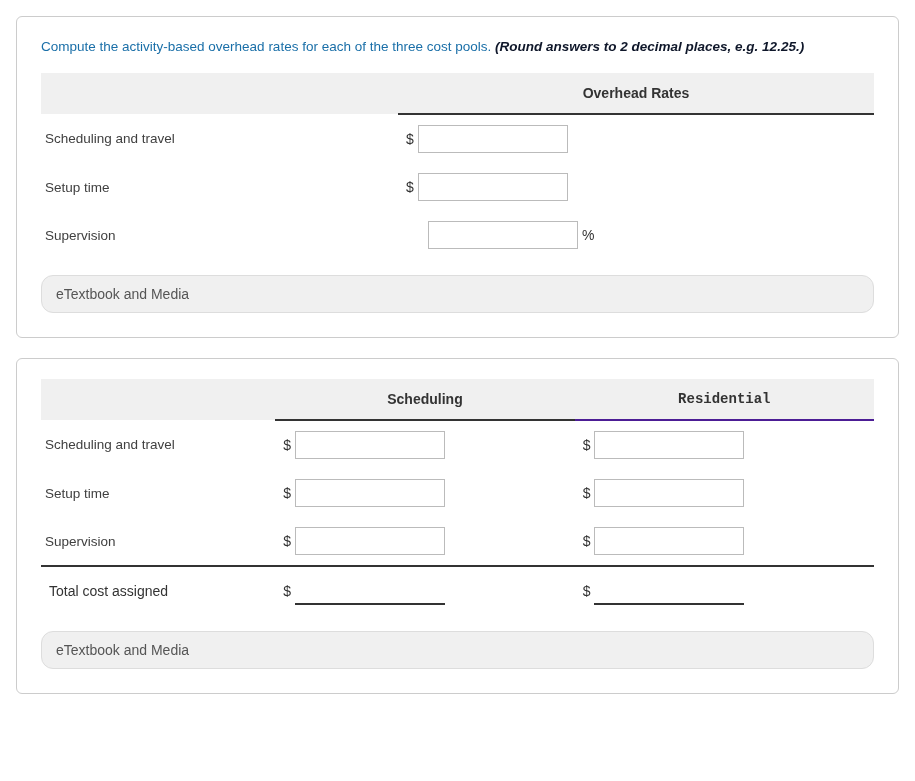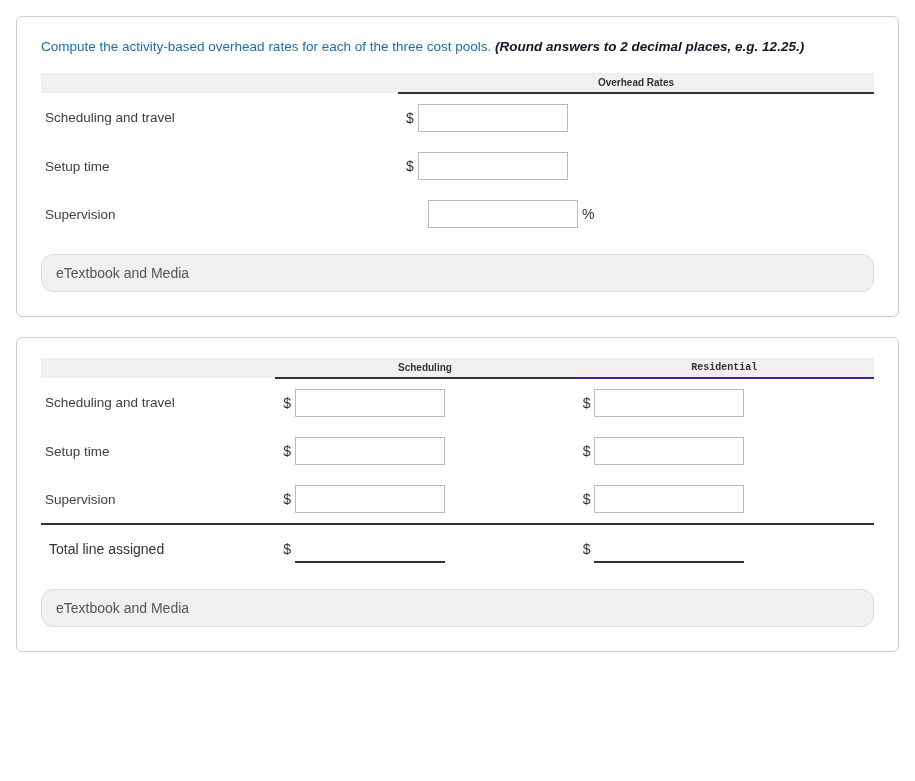--- a/index.html
+++ b/index.html
@@ -32,22 +32,22 @@
       width: 100%;
     }
     table {
       border-collapse: collapse;
       width: 100%;
     }
     .header-row td {
       background: #f0f0f0;
       font-weight: bold;
       text-align: center;
-      padding: 4px 10px;
-      font-size: 10px;
+      padding: 12px 10px;
+      font-size: 14px;
       margin-top: 40px;
     }
     .header-row td.col-label {
       background: #f0f0f0;
       text-align: left;
     }
     .data-row td {
       padding: 10px 8px;
       vertical-align: middle;
     }
@@ -246,21 +246,21 @@
         </td>
         <td>
           <div class="input-cell">
             <span class="dollar-sign">$</span>
             <input type="text" value="" style="">
           </div>
         </td>
       </tr>
 
       <tr class="total-row">
-        <td class="total-label">Total line assigned</td>
+        <td class="total-label">Total cost assigned</td>
         <td>
           <div class="input-cell">
             <span class="dollar-sign">$</span>
             <input type="text" value="" style="border-bottom: 2px solid rgb(51, 51, 51); border-top: none; border-left: none; border-right: none; background: transparent;">
           </div>
         </td>
         <td>
           <div class="input-cell">
             <span class="dollar-sign">$</span>
             <input type="text" value="" style="border-bottom: 2px solid rgb(51, 51, 51); border-top: none; border-left: none; border-right: none; background: transparent;">

